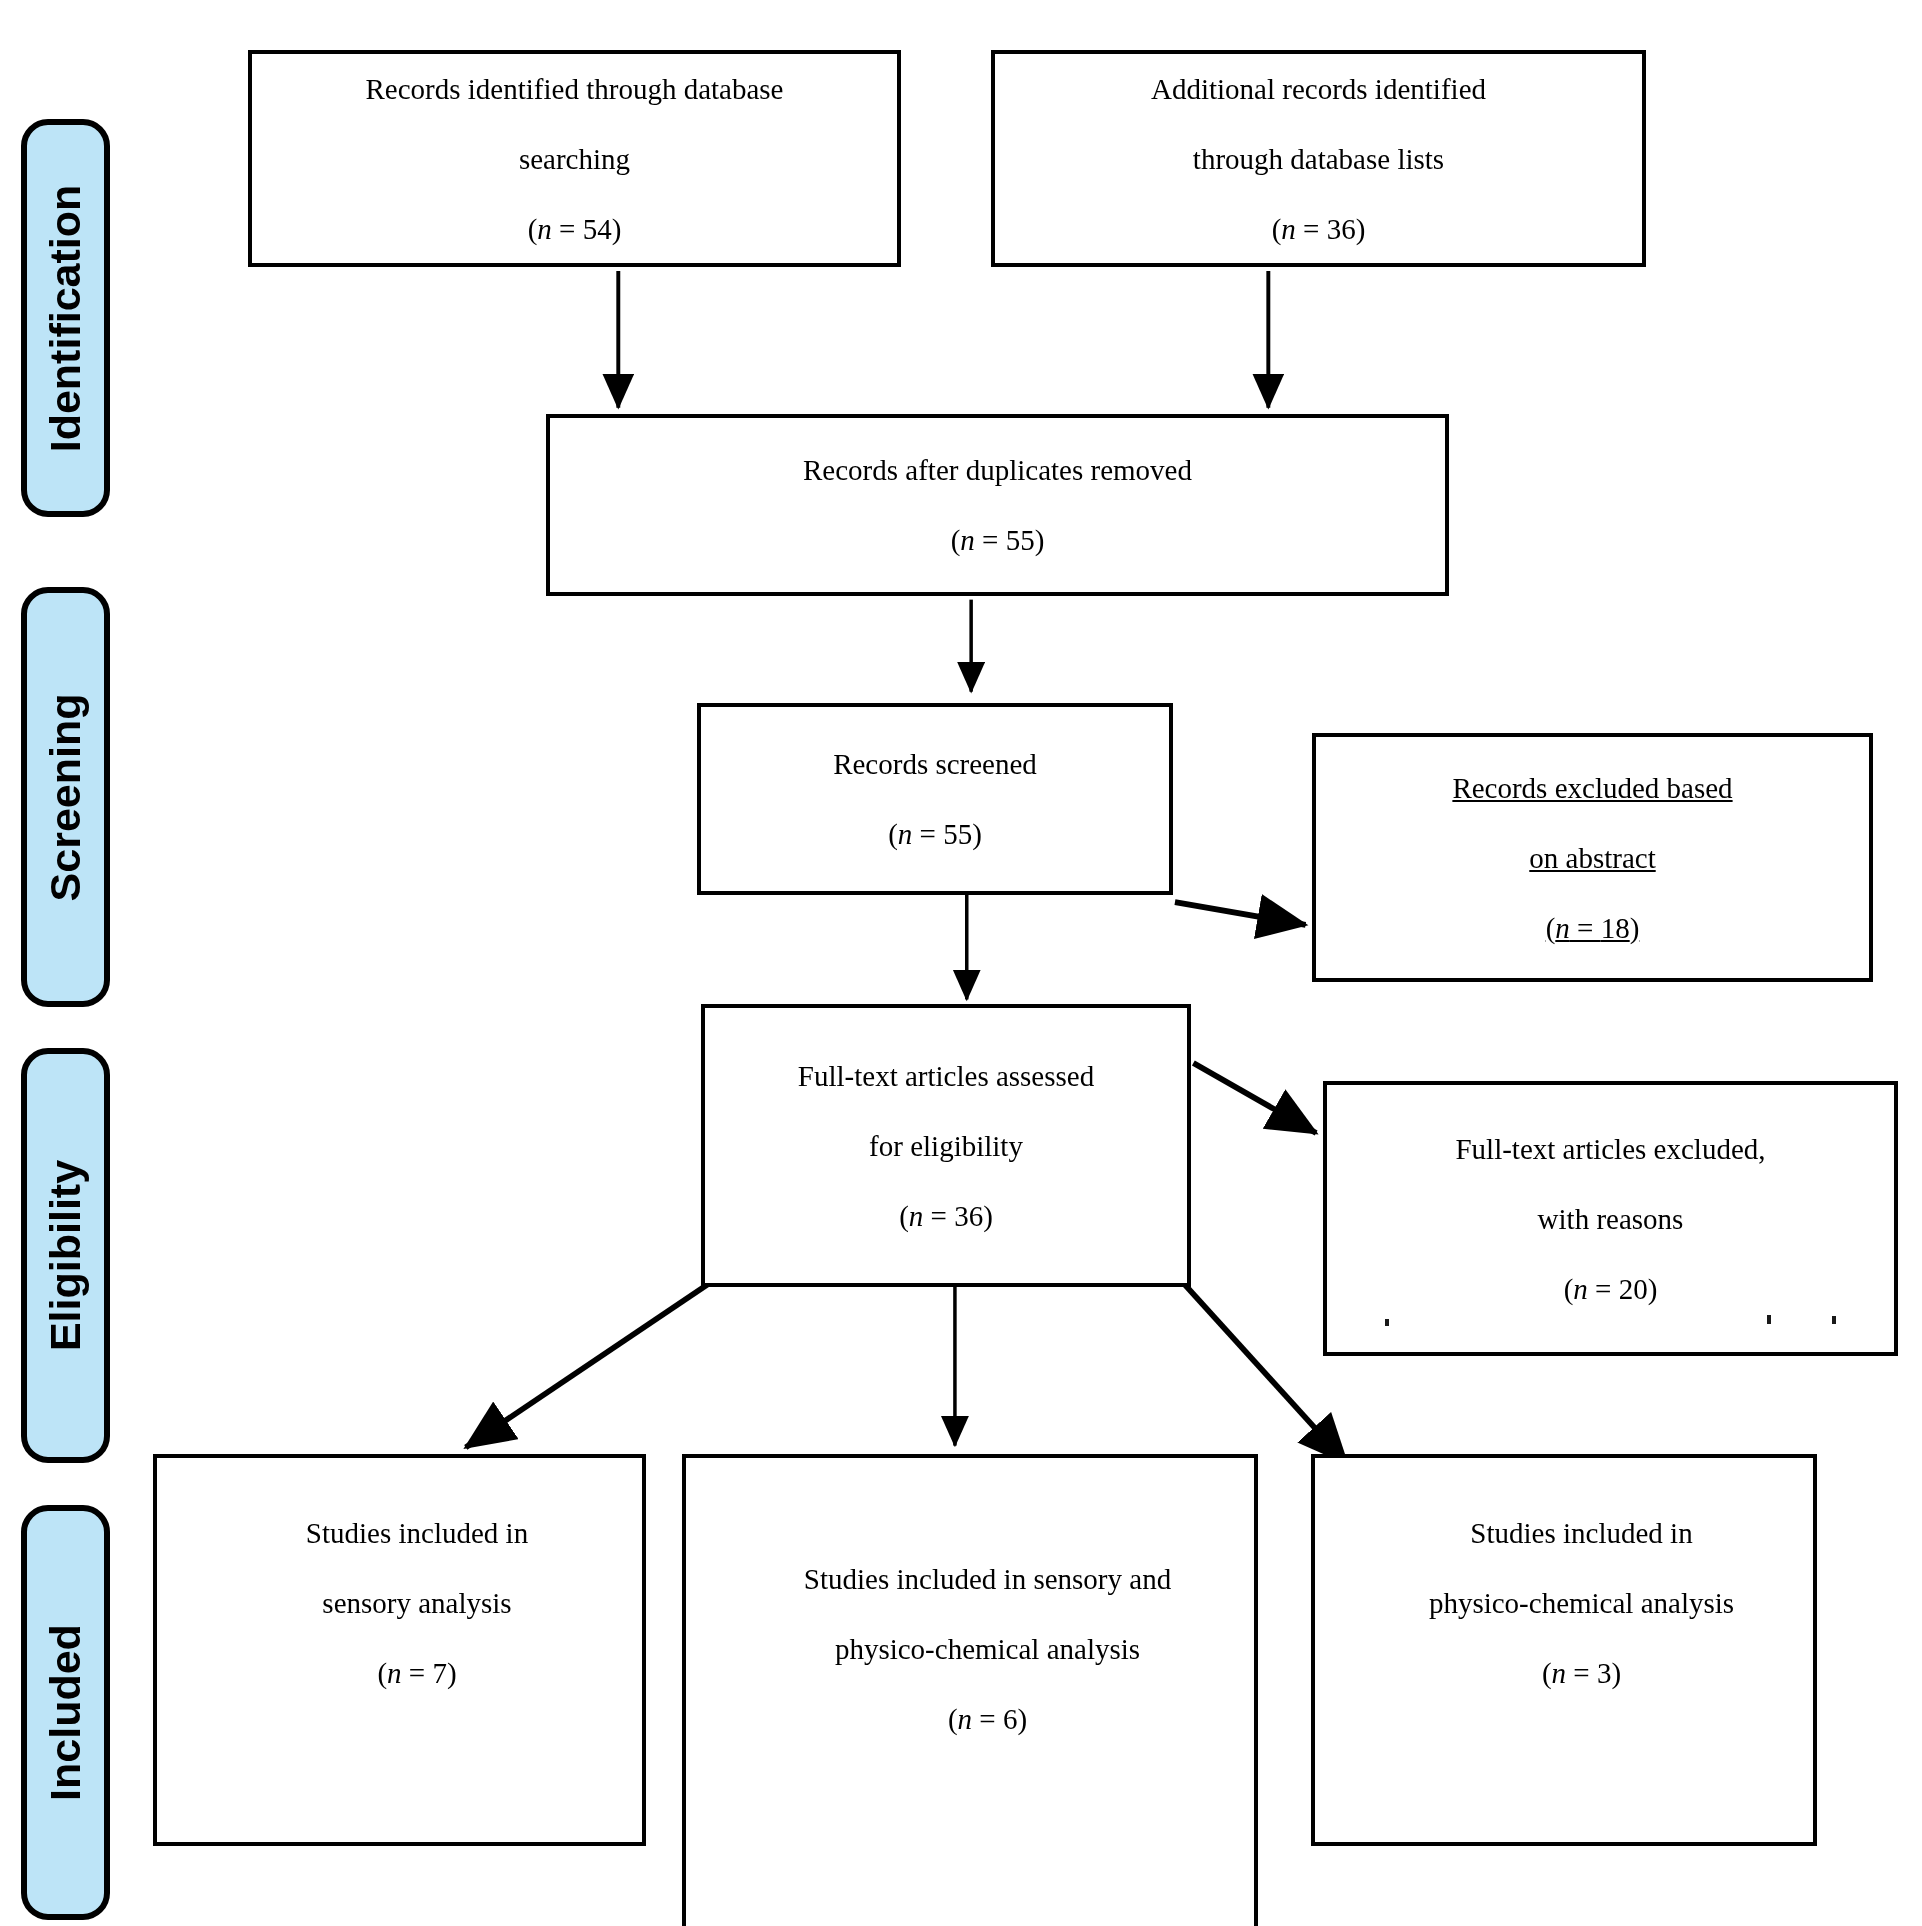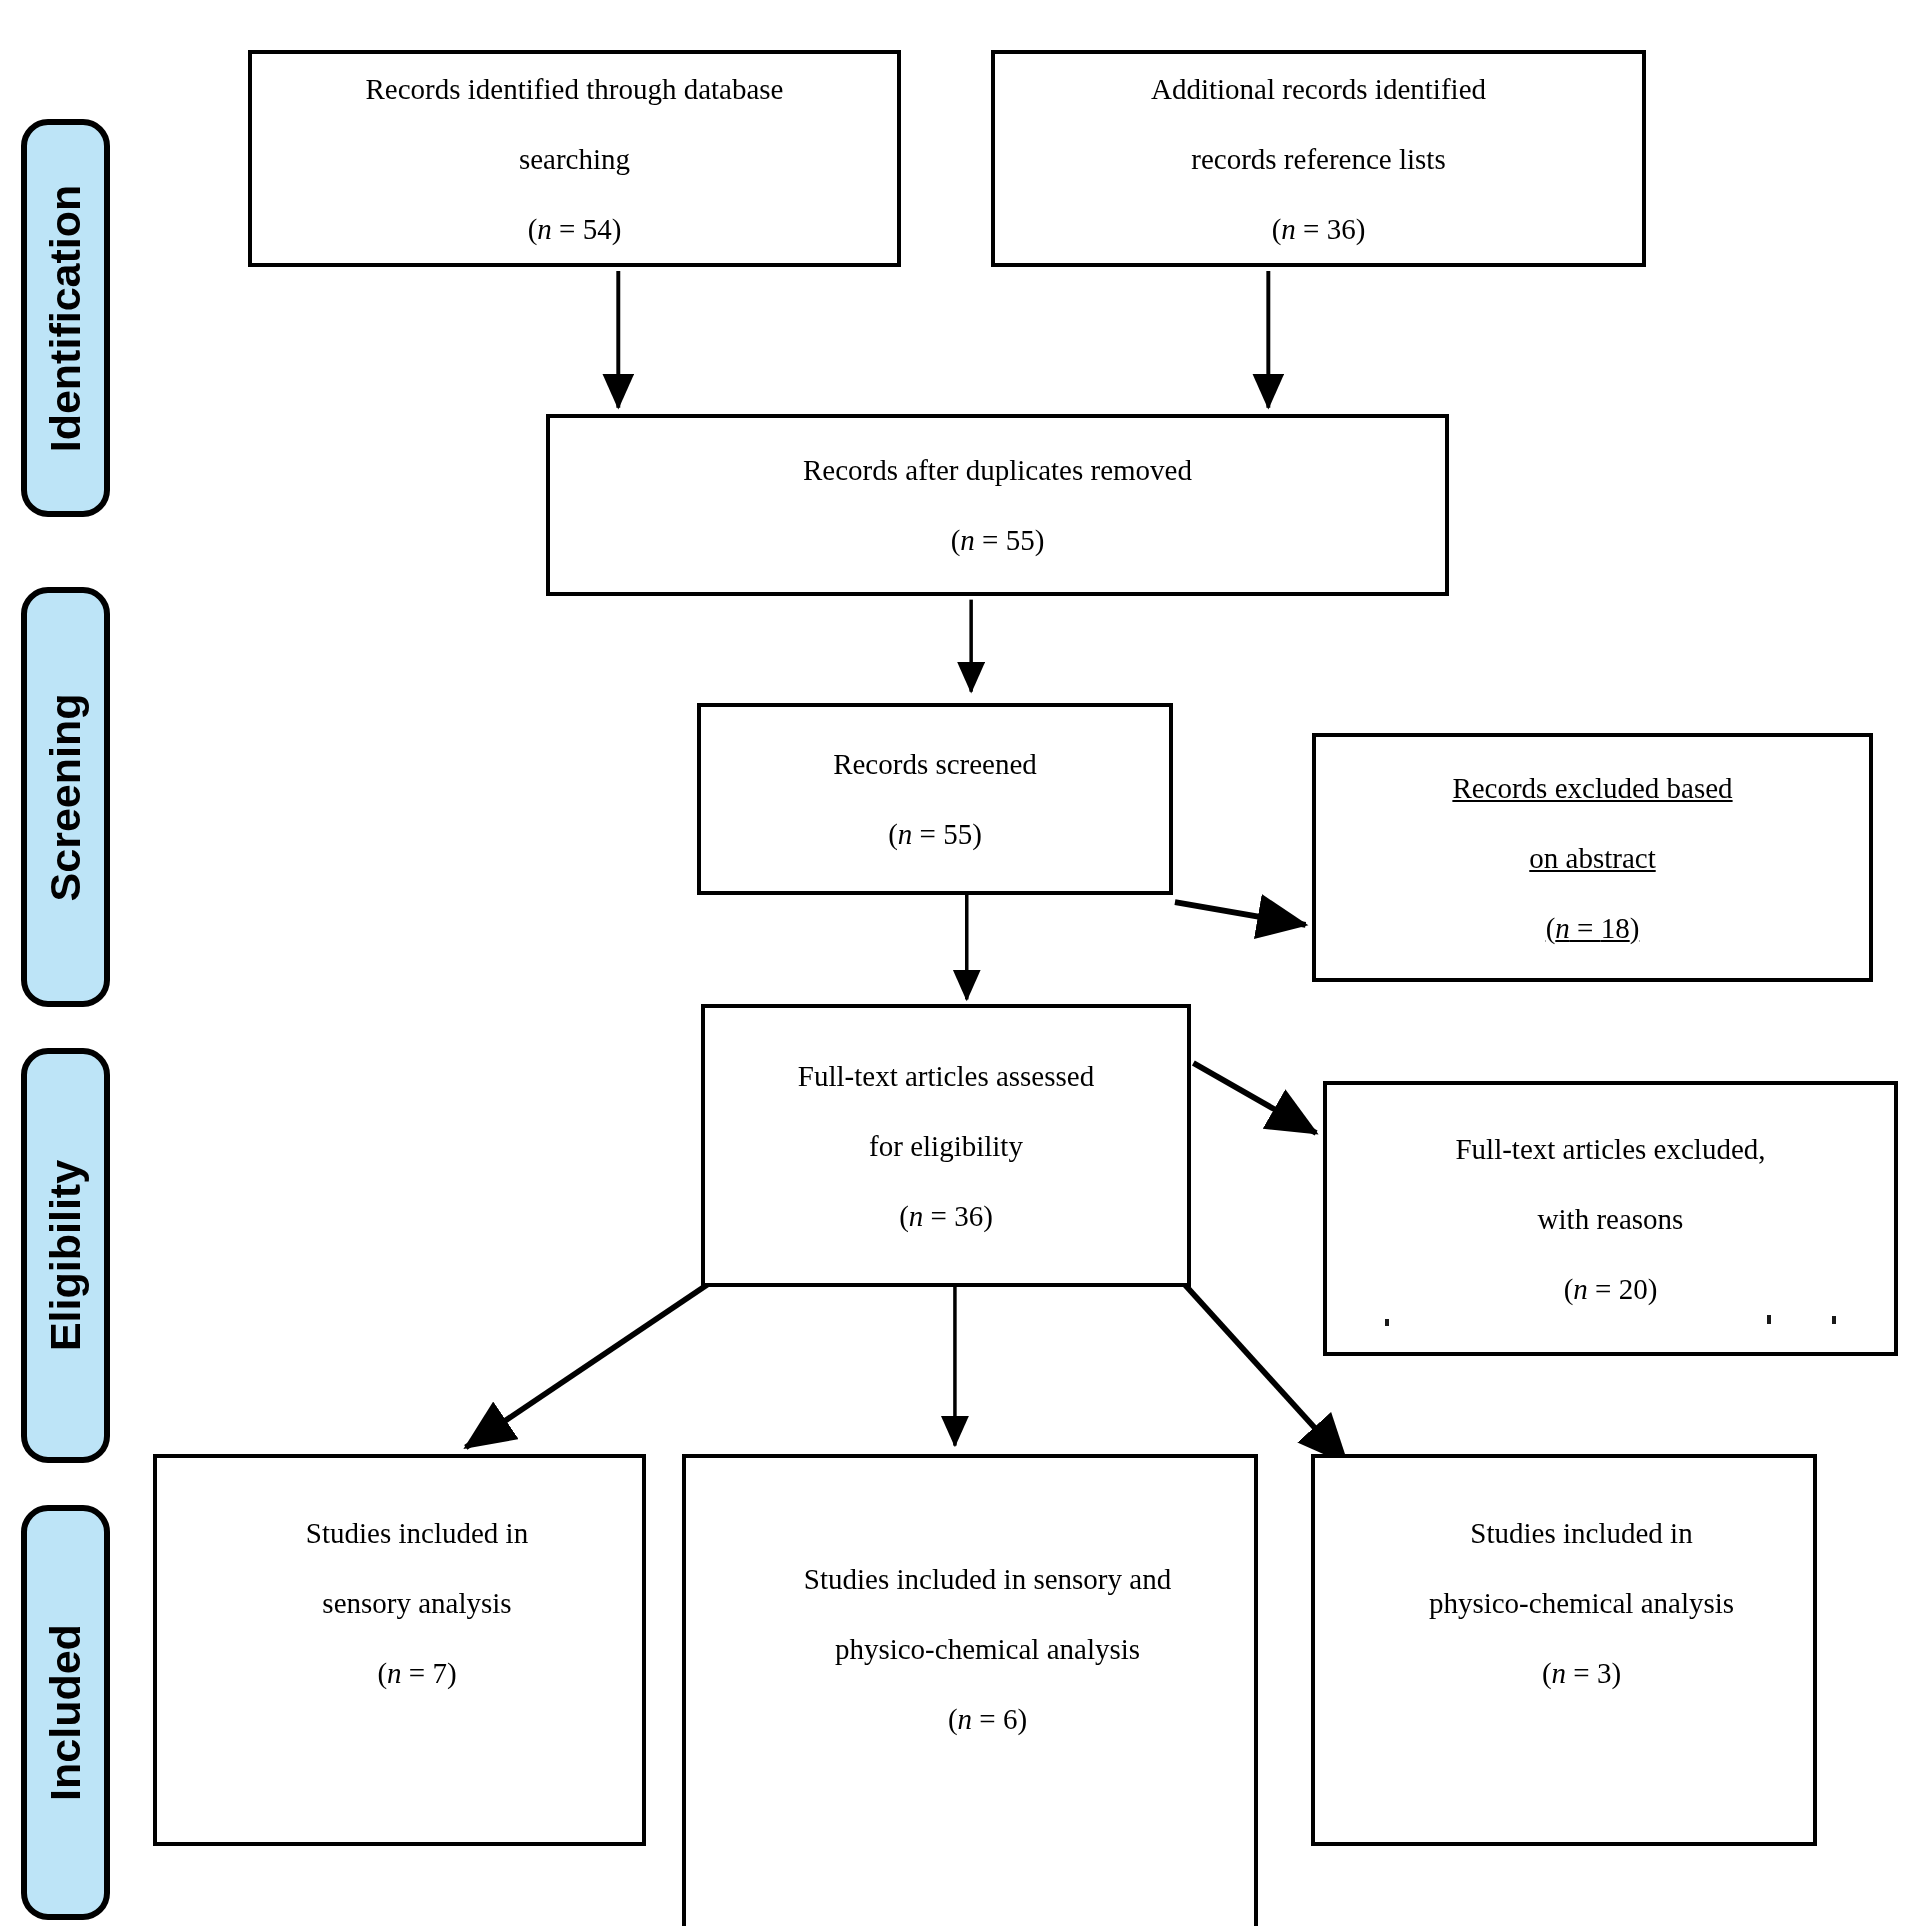--- a/index.html
+++ b/index.html
@@ -67,21 +67,21 @@
   </svg>
 
   <div class="flowbox" style="left:248px;top:50px;width:653px;height:217px;">
     <div>Records identified through database</div>
     <div>searching</div>
     <div class="nline"><span>(</span><i>n</i><span> = </span><span>54</span><span>)</span></div>
   </div>
 
   <div class="flowbox" style="left:991px;top:50px;width:655px;height:217px;">
     <div>Additional records identified</div>
-    <div>records reference lists</div>
+    <div>through database lists</div>
     <div class="nline"><span>(</span><i>n</i><span> = </span><span>36</span><span>)</span></div>
   </div>
 
   <div class="flowbox" style="left:546px;top:414px;width:903px;height:182px;">
     <div>Records after duplicates removed</div>
     <div class="nline"><span>(</span><i>n</i><span> = </span><span>55</span><span>)</span></div>
   </div>
 
   <div class="flowbox" style="left:697px;top:695px;width:476px;height:192px;margin-top:8px;">
     <div>Records screened</div>

